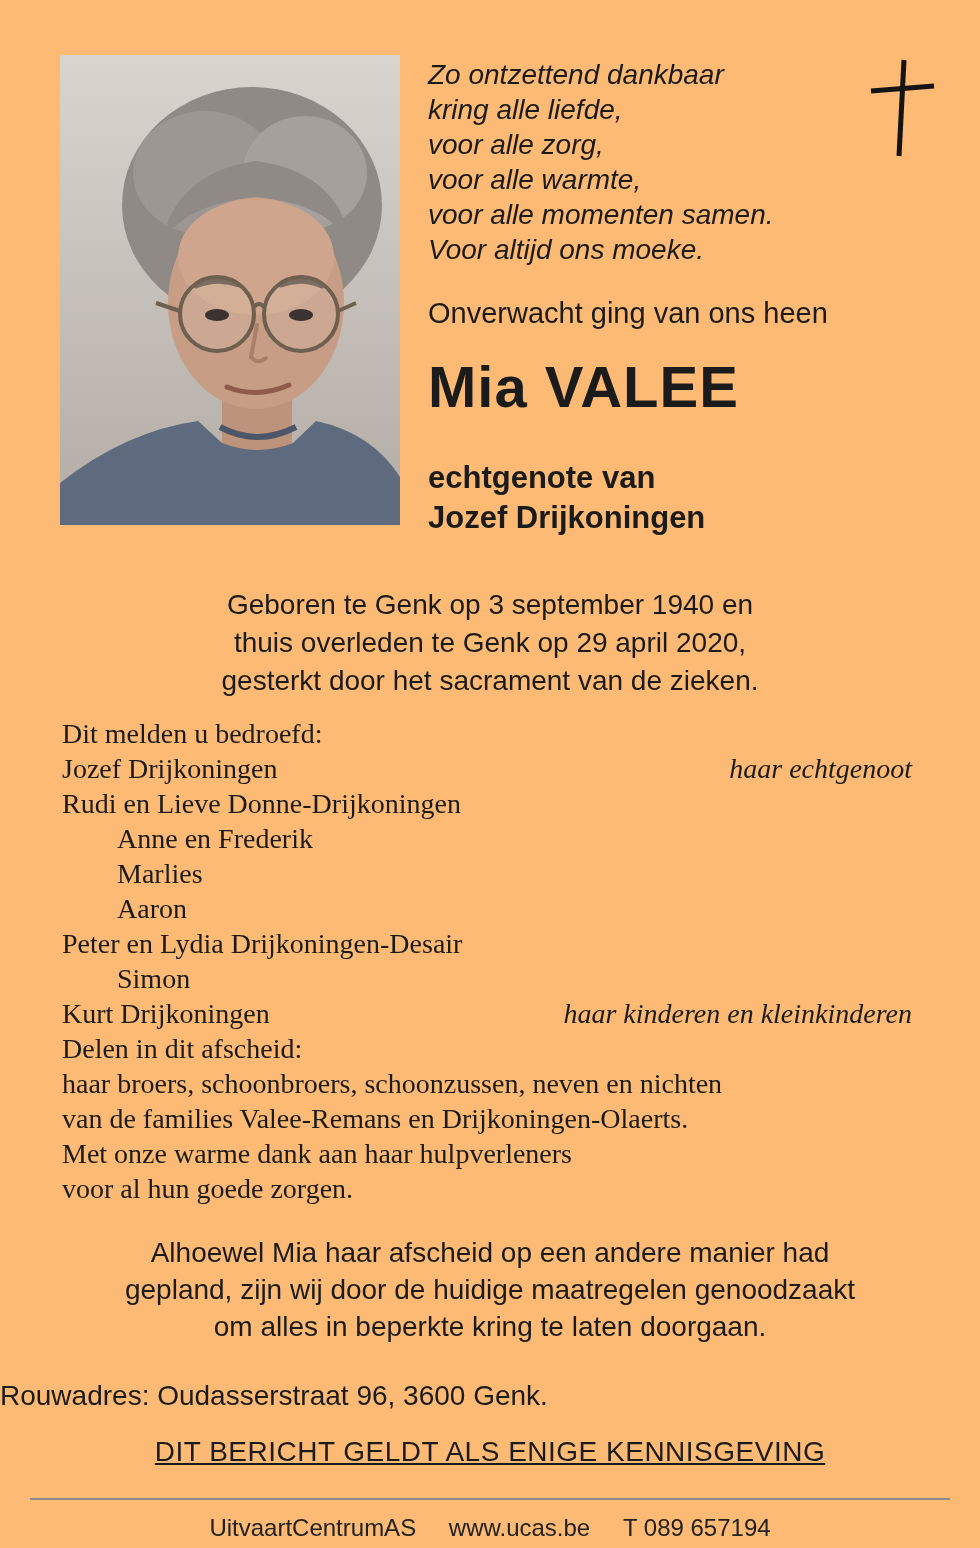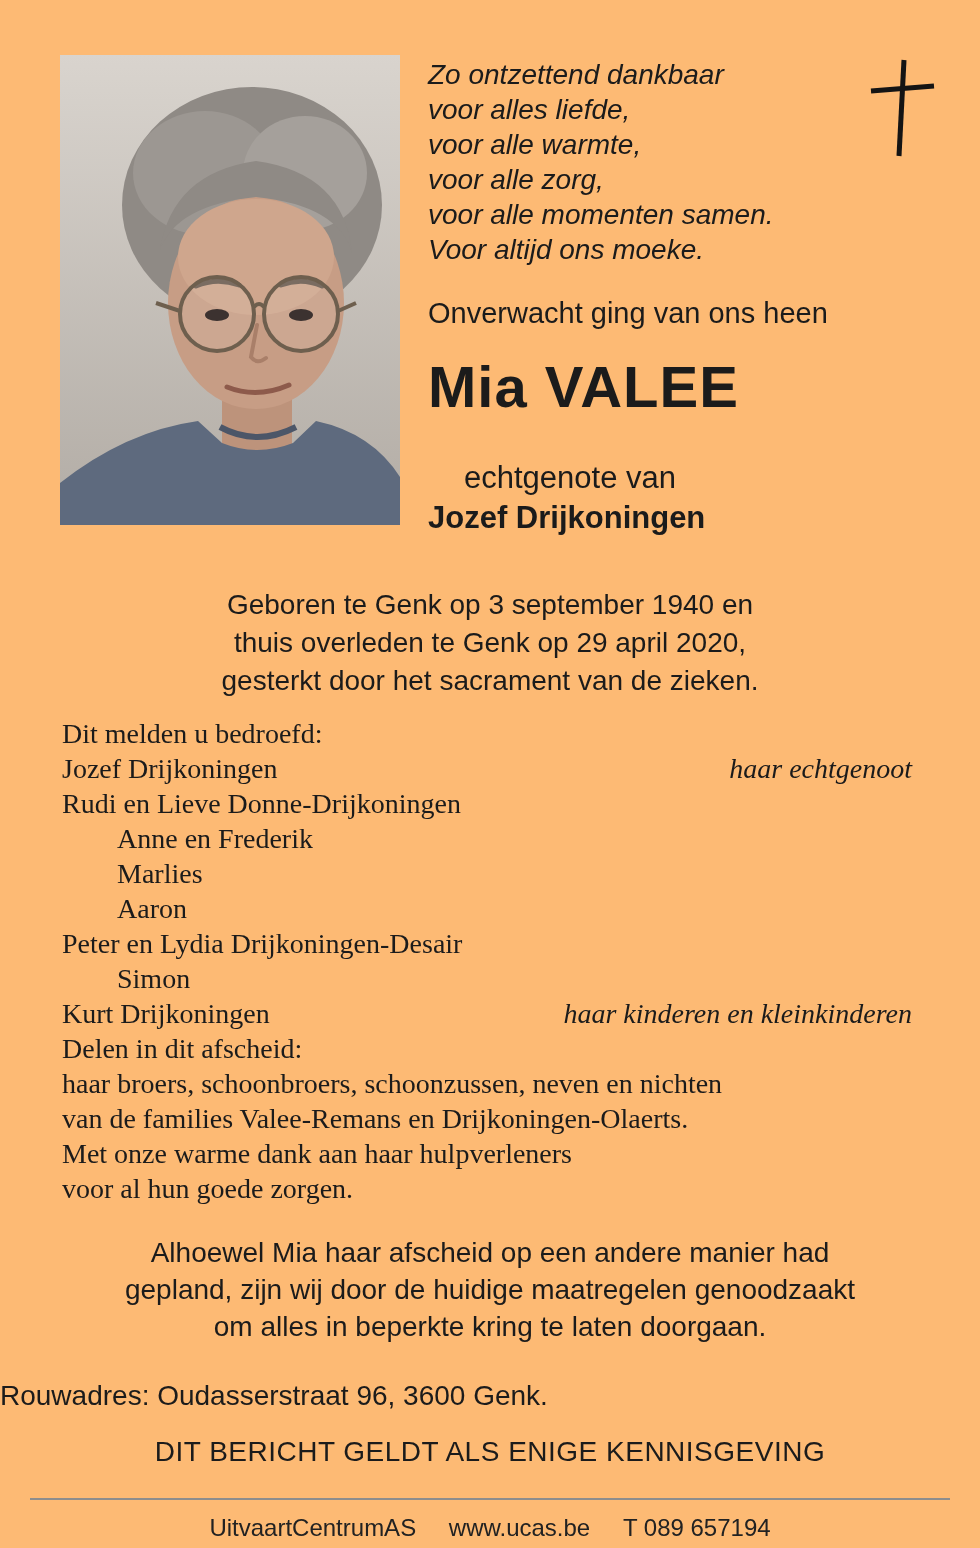--- a/index.html
+++ b/index.html
@@ -7,38 +7,38 @@
   .page { position: relative; width: 980px; height: 1548px; background: #fdba74; overflow: hidden; }
 
   .top { position: absolute; left: 60px; top: 55px; display: flex; }
   .photo { width: 340px; height: 470px; flex: 0 0 340px; overflow: hidden; background: #c6c0ba; }
   .photo svg { display: block; }
 
   .right-col { margin-left: 28px; padding-top: 2px; width: 480px; }
   .tribute { font-style: italic; font-size: 28px; line-height: 35px; }
   .intro { font-size: 29px; margin-top: 30px; }
   .name { font-size: 58px; font-weight: bold; margin-top: 26px; letter-spacing: 1px; line-height: 62px; }
-  .relation { font-size: 31px; font-weight: normal; margin-top: 40px; line-height: 40px; margin-left: 36px; }
+  .relation { font-size: 31px; font-weight: bold; margin-top: 40px; line-height: 40px; }
   .spouse { font-size: 31px; font-weight: bold; line-height: 40px; }
 
   .cross { position: absolute; right: 42px; top: 58px; width: 72px; height: 100px; }
 
   .birthdeath { position: absolute; left: 0; top: 586px; width: 980px; text-align: center;
                 font-size: 28px; line-height: 38px; }
 
   .family { position: absolute; left: 62px; top: 716px; width: 850px; font-size: 28px; line-height: 35px; font-family: Liberation Serif, serif; }
   .frow { display: flex; justify-content: space-between; align-items: baseline; }
   .frow .right { font-style: italic; }
   .indent { padding-left: 55px; }
 
   .notice { position: absolute; left: 0; top: 1234px; width: 980px; text-align: center;
             font-size: 28px; line-height: 37px; }
   .rouwadres { position: absolute; left: 0; top: 1380px; width: 888px; font-size: 28px; }
   .finalnotice { position: absolute; left: 0; top: 1436px; width: 980px; text-align: center;
-                 font-size: 28px; letter-spacing: 0.5px; }
+                 font-size: 28px; letter-spacing: 0.5px; text-decoration: underline; }
   .rule { position: absolute; left: 30px; top: 1498px; width: 920px; border-top: 2px solid #8d8d8d; }
   .footer { position: absolute; left: 0; top: 1514px; width: 980px; text-align: center;
             font-size: 24px; color: #222222; }
   .footer span { margin: 12px 13px; }
 </style>
 </head>
 <body>
 
 <div class="page">
 
@@ -82,23 +82,23 @@
         <path d="M167 332 Q197 344 229 330" stroke="#8d5a4b" stroke-width="5" fill="none" stroke-linecap="round"></path>
 
         <path d="M0 470 L0 428 Q66 376 138 366 L162 388 Q197 402 233 388 L256 366 Q312 378 340 422 L340 470 Z" fill="#5e6a7e"></path>
         <path d="M160 372 Q197 392 236 372" stroke="#4c5668" stroke-width="6" fill="none"></path>
       </svg>
     </div>
 
     <div class="right-col">
       <div class="tribute">
         <div>Zo ontzettend dankbaar</div>
-        <div>voor alles liefde,</div>
+        <div>kring alle liefde,</div>
+        <div>voor alle zorg,</div>
         <div>voor alle warmte,</div>
-        <div>voor alle zorg,</div>
         <div>voor alle momenten samen.</div>
         <div>Voor altijd ons moeke.</div>
       </div>
       <div class="intro">Onverwacht ging van ons heen</div>
       <div class="name">Mia VALEE</div>
       <div class="relation">echtgenote van</div>
       <div class="spouse">Jozef Drijkoningen</div>
     </div>
 
   </div>

